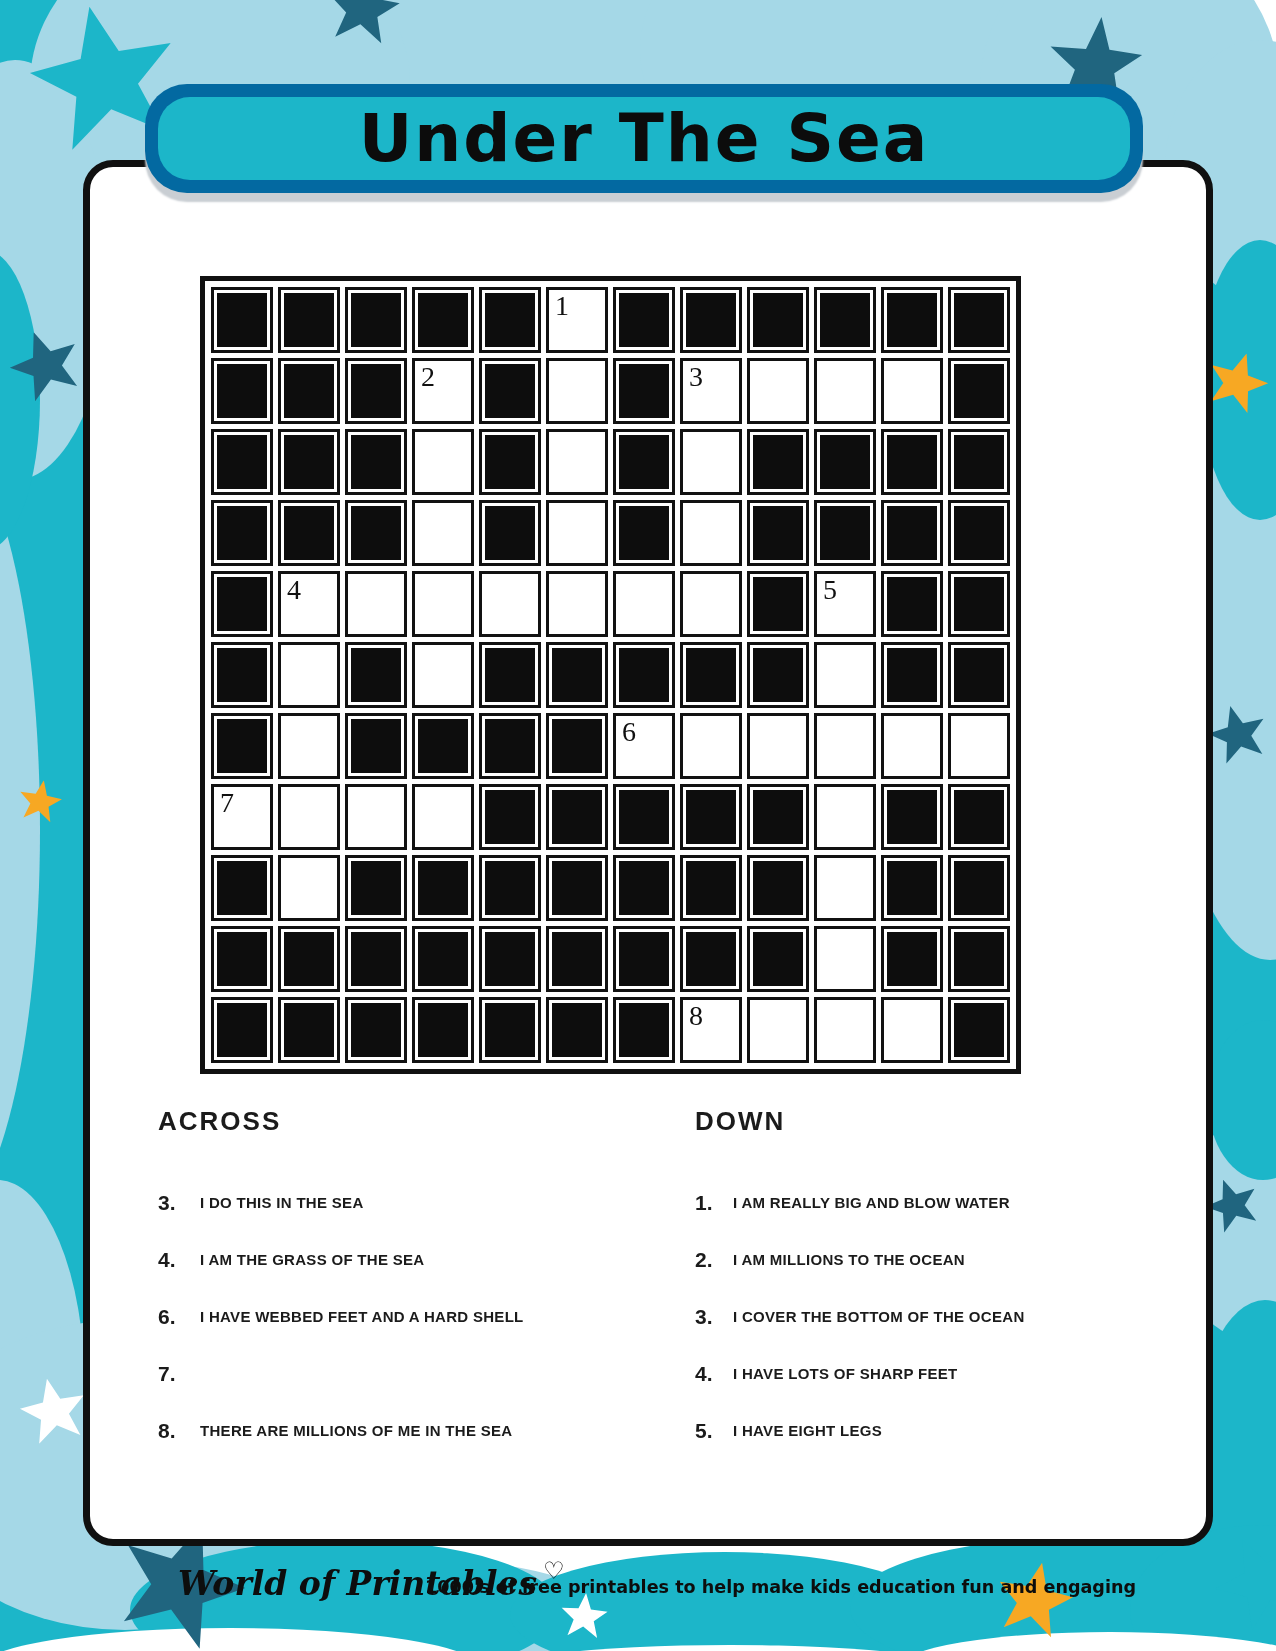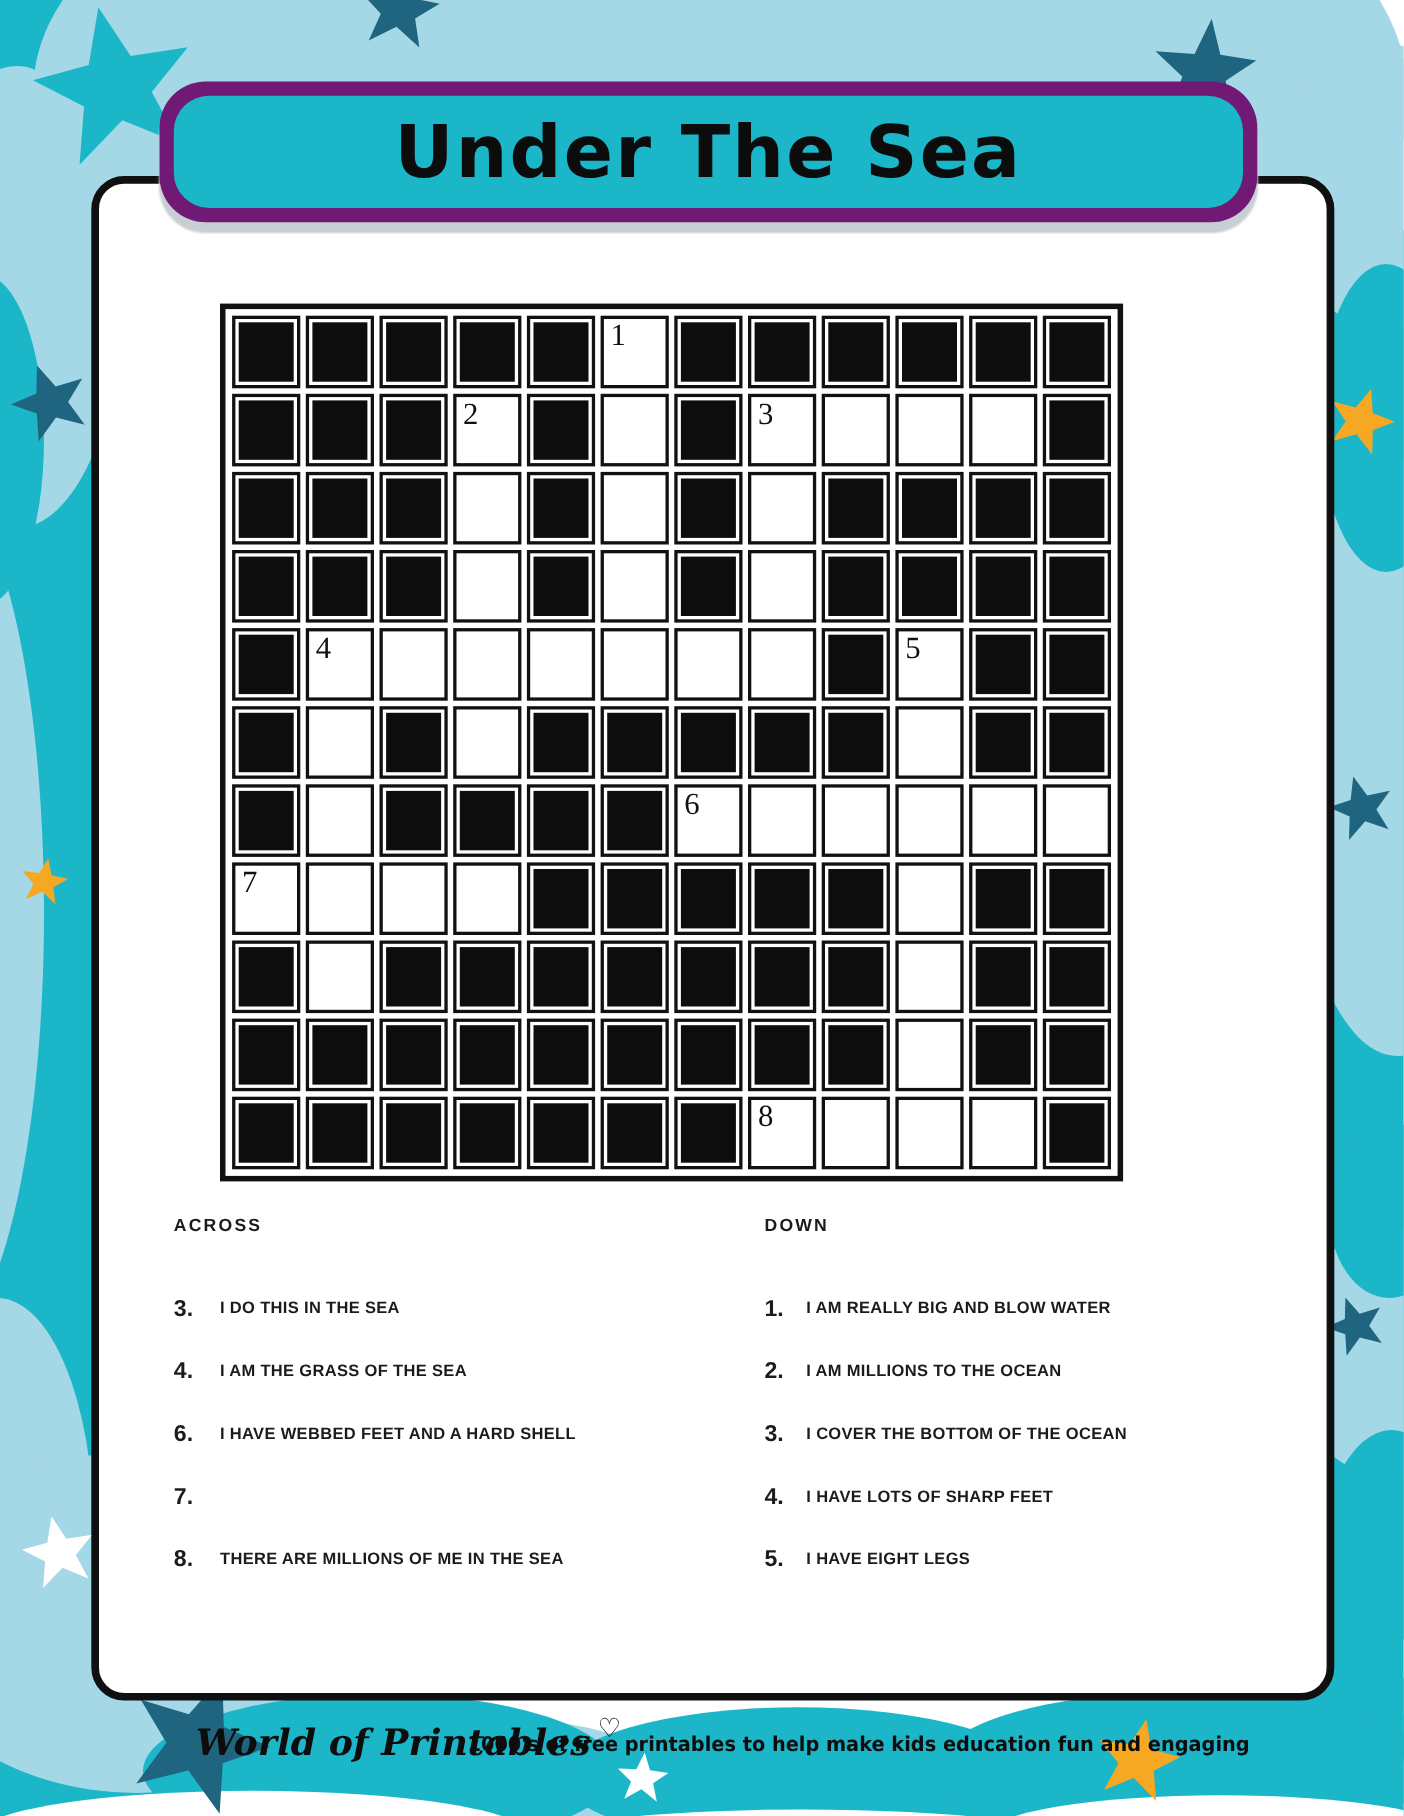--- a/index.html
+++ b/index.html
@@ -23,22 +23,22 @@
   .star.tlc{background:var(--teal);}
   .star.dkc{background:var(--dark-teal);}
   .star.orc{background:var(--orange);}
   .star.whc{background:#ffffff;}
 
   
   .card{position:absolute;left:83px;top:160px;width:1130px;height:1386px;
         background:#ffffff;border:7px solid var(--ink);border-radius:30px;z-index:5;}
 
   
-  .banner{position:absolute;left:145px;top:74px;width:998px;height:128px;
-          background:#701a75;border-radius:42px;z-index:6;
+  .banner{position:absolute;left:145px;top:84px;width:998px;height:109px;
+          background:#0369a1;border-radius:42px;z-index:6;
           box-shadow:0 9px 2px var(--banner-shadow);}
   .banner-inner{position:absolute;left:13px;top:13px;right:13px;bottom:13px;
           background:var(--teal);border-radius:32px;
           display:flex;align-items:center;justify-content:center;}
   .title{font-family:"DejaVu Sans",sans-serif;font-weight:bold;font-size:66px;
          letter-spacing:2px;color:#0c0c0c;}
 
   
   .grid{position:absolute;left:110px;top:109px;
         border:5px solid #111;padding:6px;background:#ffffff;
@@ -47,21 +47,21 @@
   .fill{width:100%;height:100%;}
   .fill.black{background:#0d0d0d;}
   .fill.white{background:#ffffff;}
   .cellnum{position:absolute;top:1px;left:6px;
            font-family:"Liberation Serif",serif;font-size:28px;line-height:1.1;color:#111;}
 
   
   .clues{position:absolute;width:500px;}
   .clues.across{left:68px;top:939px;}
   .clues.down{left:605px;top:939px;width:520px;}
-  .clues-heading{font-size:16px;font-weight:bold;letter-spacing:2px;color:#1b1b1b;
+  .clues-heading{font-size:26px;font-weight:bold;letter-spacing:2px;color:#1b1b1b;
                  margin-bottom:53px;}
   .clue-row{display:flex;align-items:flex-start;line-height:26px;margin-bottom:31px;}
   .clue-num{width:42px;flex:0 0 42px;font-size:21px;font-weight:bold;color:#1b1b1b;}
   .down .clue-num{width:38px;flex:0 0 38px;}
   .clue-text{font-size:15px;font-weight:bold;letter-spacing:.3px;color:#1b1b1b;
              white-space:nowrap;}
 
   
   .brand{position:absolute;left:178px;top:1564px;z-index:7;display:flex;align-items:flex-start;
          font-family:"DejaVu Serif",serif;font-style:italic;font-weight:bold;

